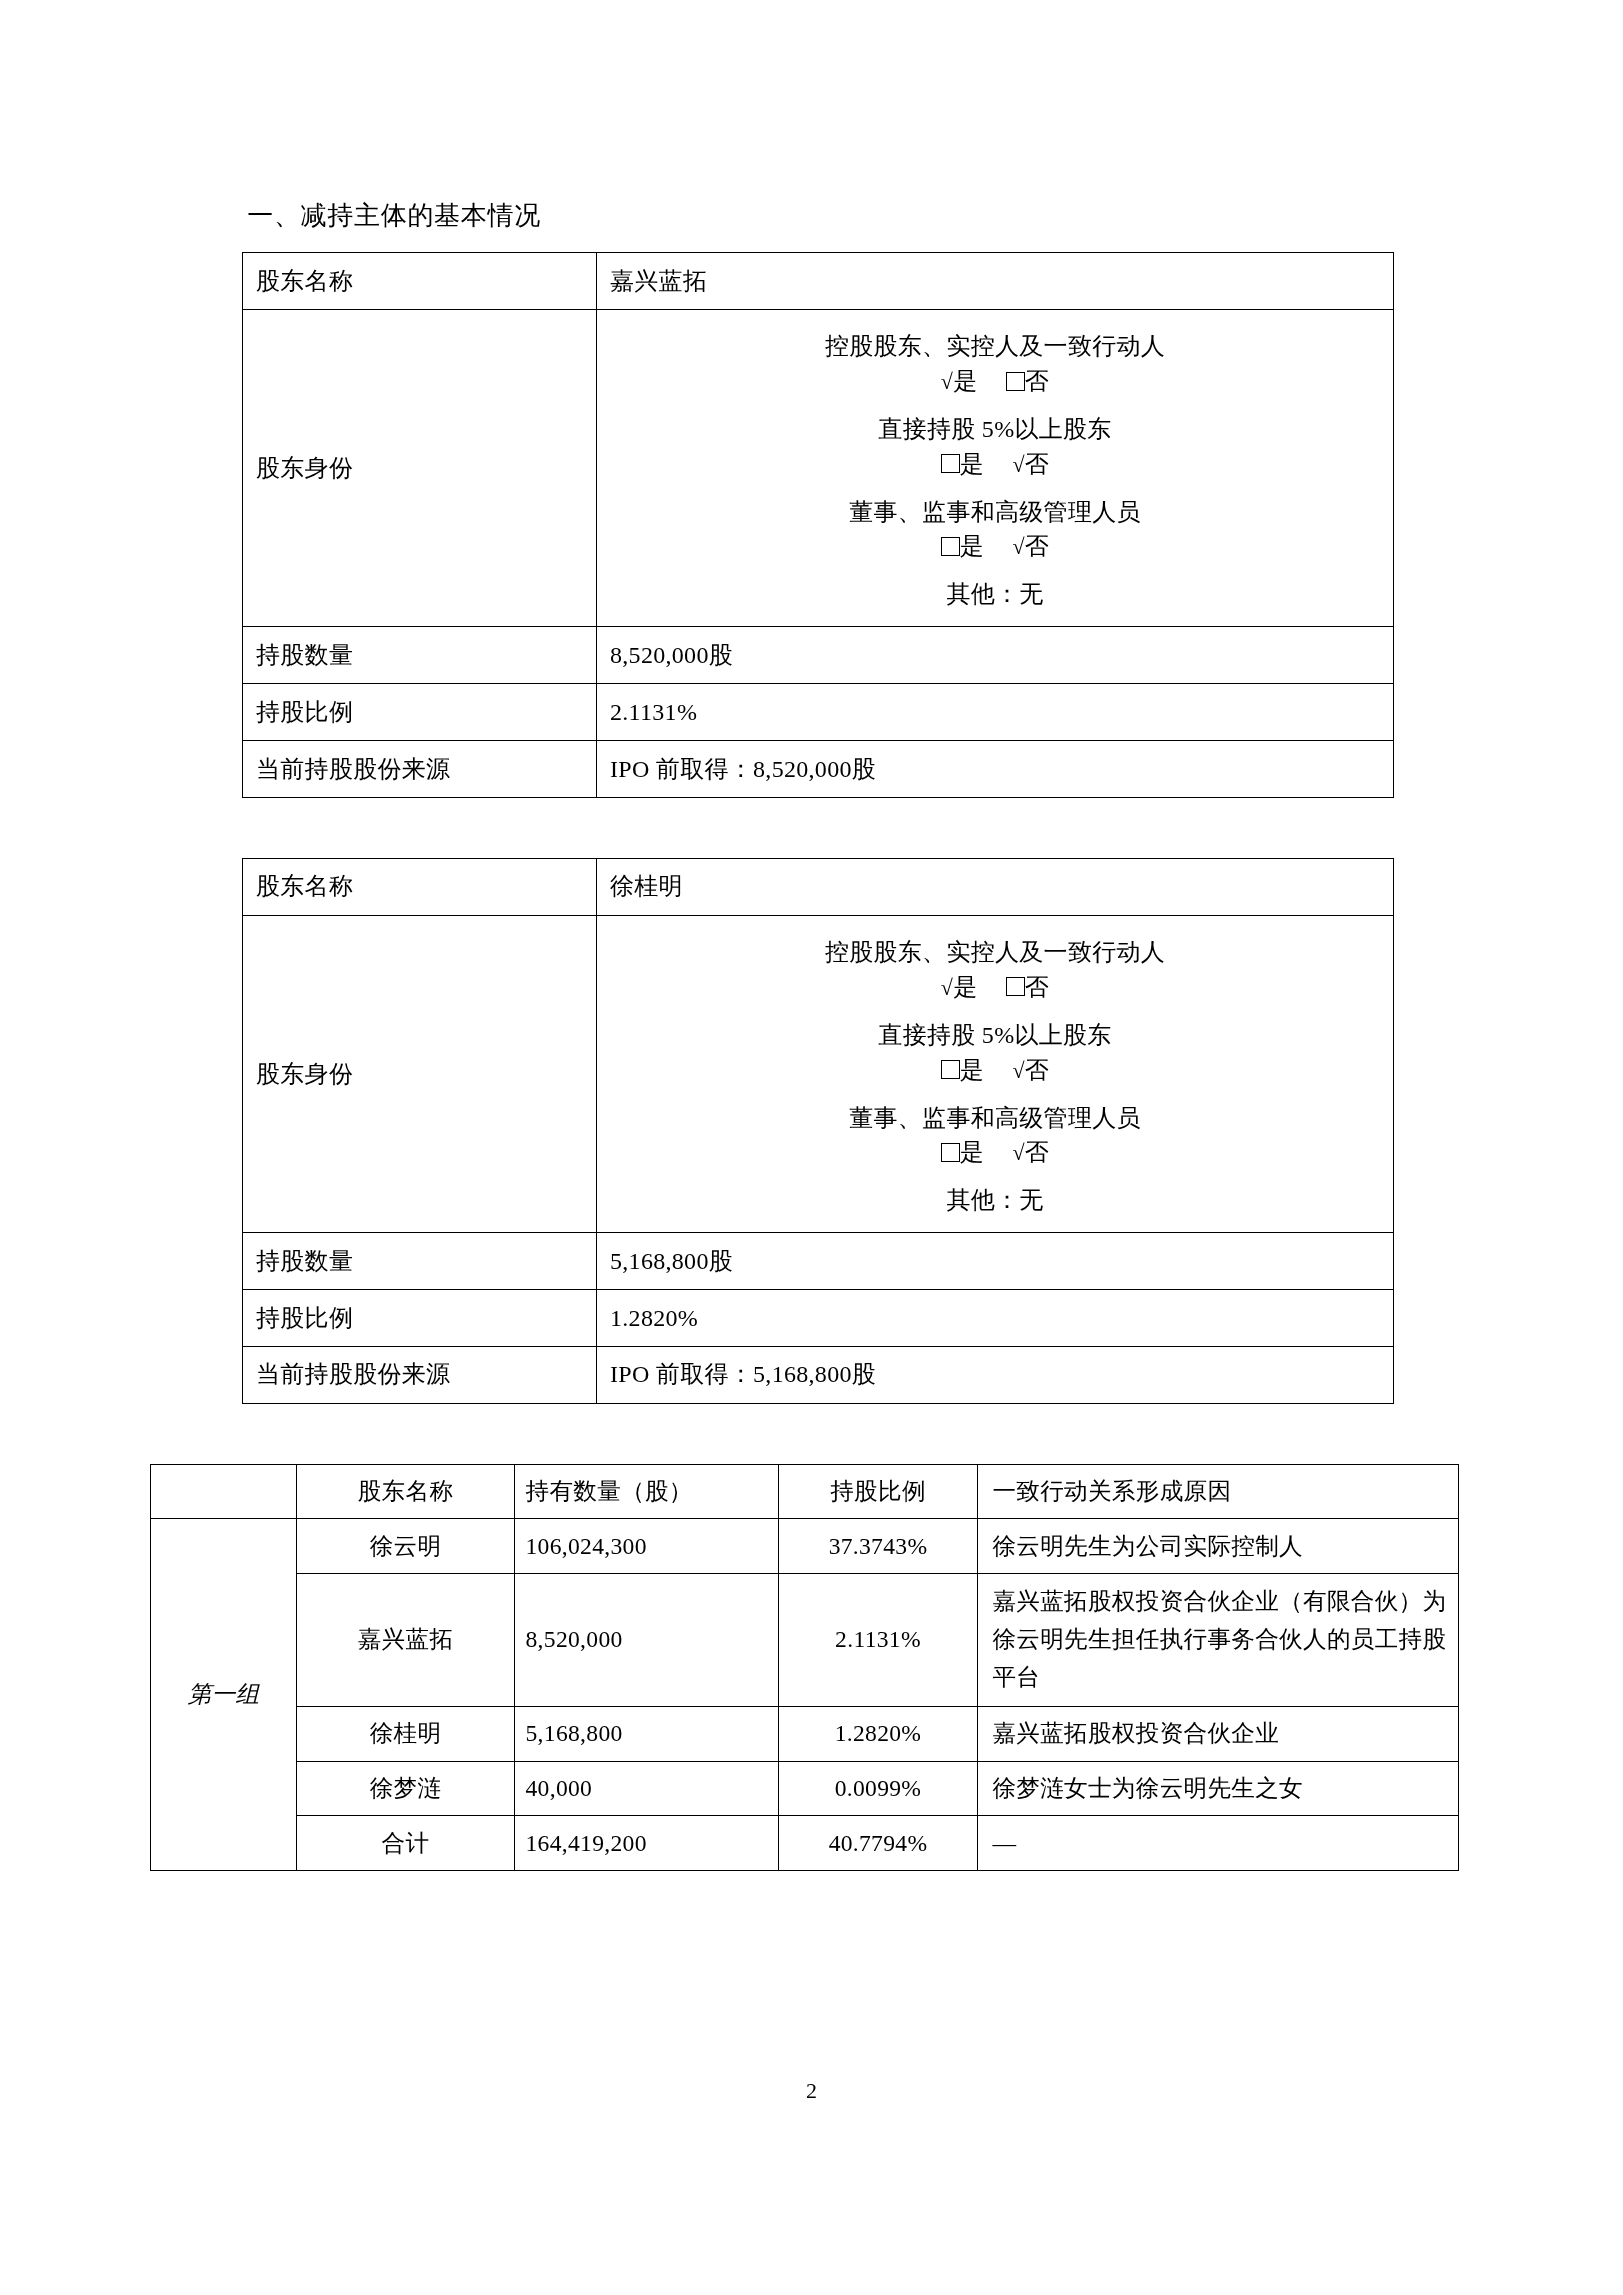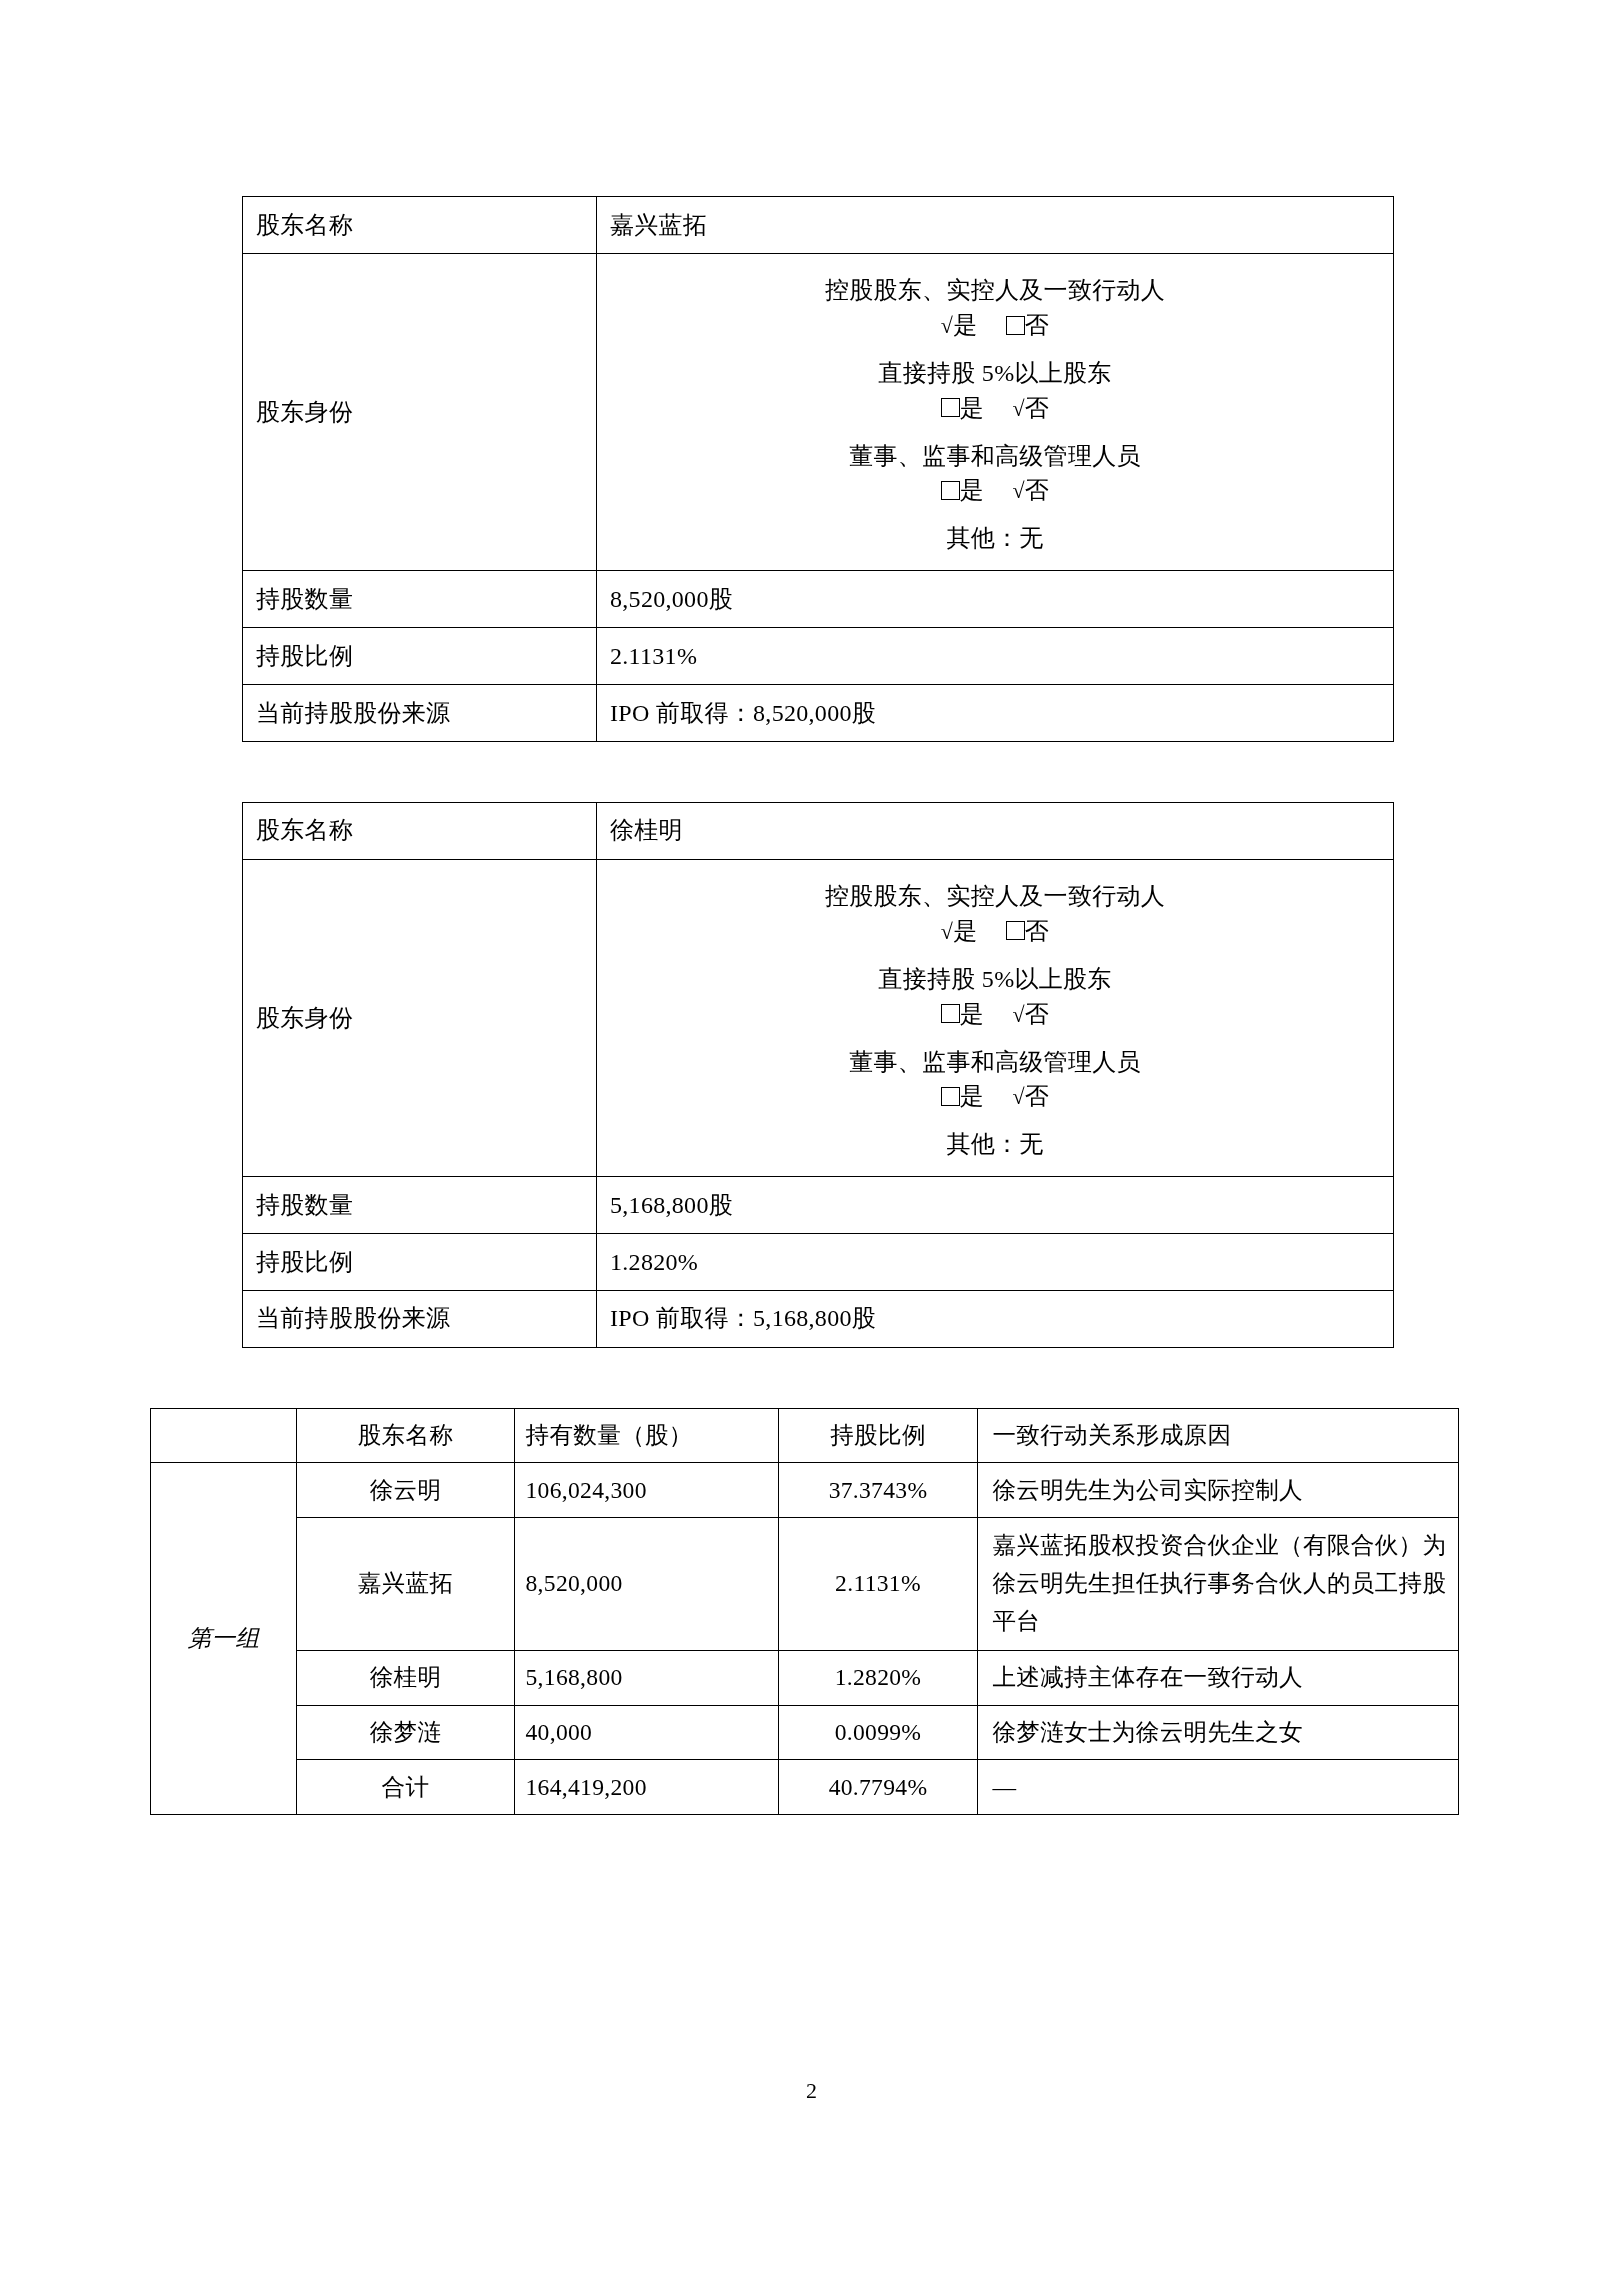--- a/index.html
+++ b/index.html
@@ -115,20 +115,21 @@
     font-size: 22px;
   }
 </style>
 </head>
 <body>
 
 <div class="page">
 
   <div class="content">
 
+    <div class="section-title">一、减持主体的基本情况</div>
 
     <table class="doc-table">
       <tbody>
           <tr>
         <td class="lbl-col">股东名称</td>
         <td>嘉兴蓝拓</td>
       </tr>
       <tr>
         <td class="lbl-col">股东身份</td>
         <td class="identity-cell">
@@ -249,21 +250,21 @@
       <tr>
         <td class="c-name">嘉兴蓝拓</td>
         <td class="c-qty">8,520,000</td>
         <td class="c-pct">2.1131%</td>
         <td class="c-reason reason-multi">嘉兴蓝拓股权投资合伙企业（有限合伙）为徐云明先生担任执行事务合伙人的员工持股平台</td>
       </tr>
       <tr>
         <td class="c-name">徐桂明</td>
         <td class="c-qty">5,168,800</td>
         <td class="c-pct">1.2820%</td>
-        <td class="c-reason">上述减持主体存在一致行动人</td>
+        <td class="c-reason">嘉兴蓝拓股权投资合伙企业</td>
       </tr>
       <tr>
         <td class="c-name">徐梦涟</td>
         <td class="c-qty">40,000</td>
         <td class="c-pct">0.0099%</td>
         <td class="c-reason">徐梦涟女士为徐云明先生之女</td>
       </tr>
       <tr>
         <td class="c-name">合计</td>
         <td class="c-qty">164,419,200</td>

